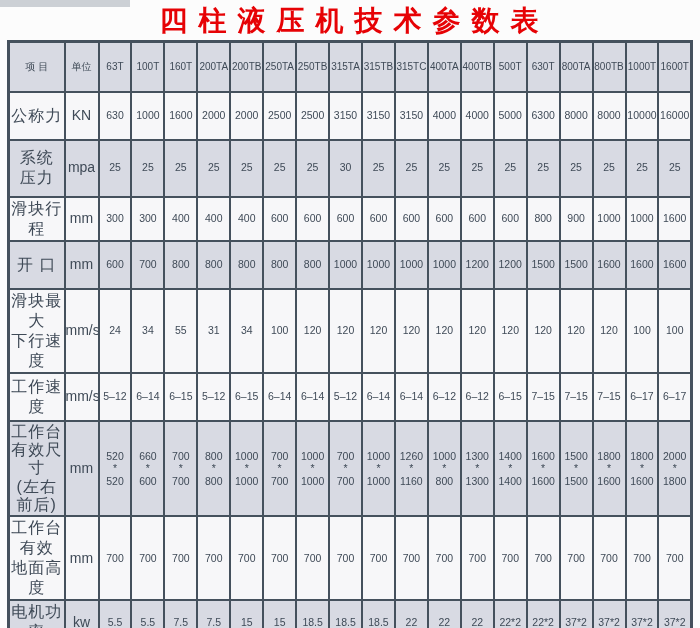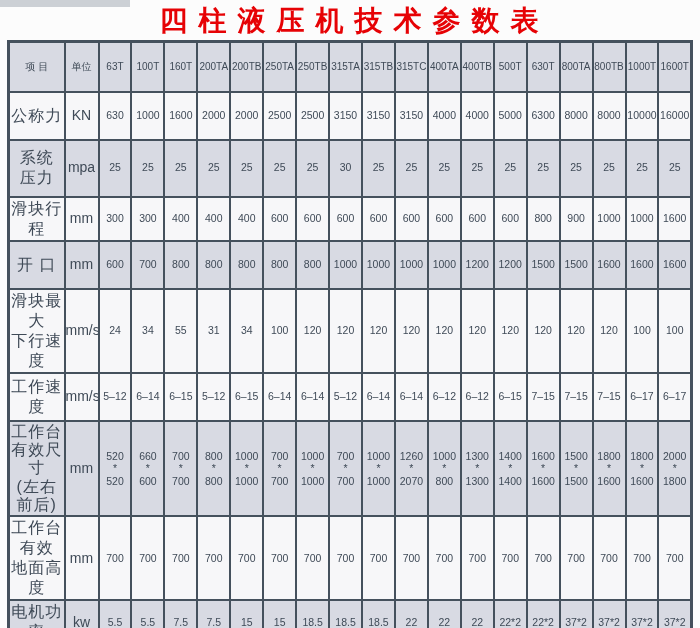--- a/index.html
+++ b/index.html
@@ -285,21 +285,21 @@
 *
 1000</td>
         <td data-name="spec-cell">700
 *
 700</td>
         <td data-name="spec-cell">1000
 *
 1000</td>
         <td data-name="spec-cell">1260
 *
-2070</td>
+1160</td>
         <td data-name="spec-cell">1000
 *
 800</td>
         <td data-name="spec-cell">1300
 *
 1300</td>
         <td data-name="spec-cell">1400
 *
 1400</td>
         <td data-name="spec-cell">1600

